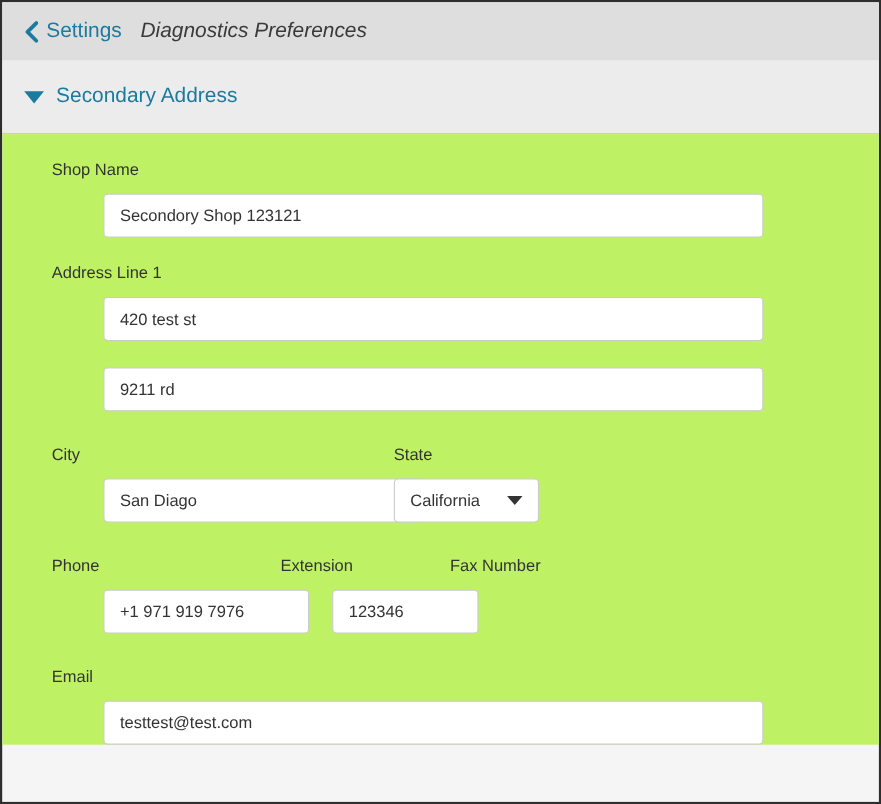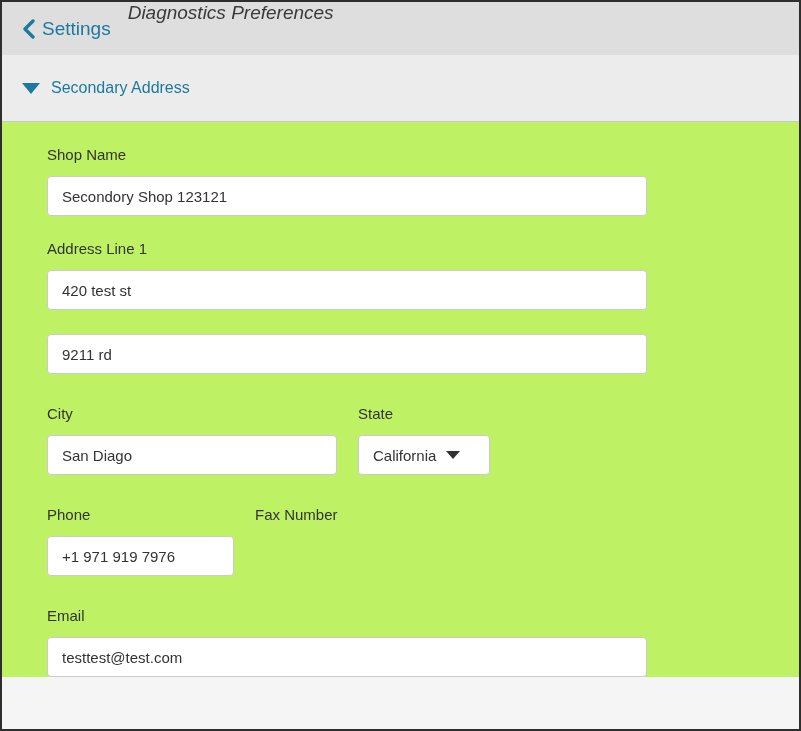--- a/index.html
+++ b/index.html
@@ -13,20 +13,21 @@
     height: 731px;
     border: 2px solid #2e2e2e;
     background: #f5f5f6;
     overflow: hidden;
   }
   
   .topbar {
     height: 53px;
     background: #dedede;
     display: flex;
+    align-items: center;
     padding: 0 20px;
   }
   .back-link {
     display: flex;
     align-items: center;
     gap: 7px;
     color: #1b7a9e;
     font-size: 19px;
     cursor: pointer;
   }
@@ -50,21 +51,21 @@
   .caret-down {
     width: 0;
     height: 0;
     border-left: 9px solid transparent;
     border-right: 9px solid transparent;
     border-top: 11px solid #1b7a9e;
     margin-right: 11px;
   }
   .section-title {
     color: #1b7a9e;
-    font-size: 16px;
+    font-size: 19px;
   }
   
   .content {
     padding: 24px 45px 0 45px;
     background: #bef264;
   }
   .field-group { margin-bottom: 24px; }
   .field-group.gap-lg { margin-bottom: 31px; }
   .field-label {
     display: block;
@@ -87,29 +88,30 @@
   }
   .row { display: flex; }
   .row .field-group { margin-bottom: 31px; }
   .w-full  { width: 600px; }
   .w-city  { width: 290px; margin-right: 21px; }
   .w-state { width: 132px; margin-right: 21px; }
   .w-zip   { width: 133px; }
   .w-phone { width: 187px; margin-right: 21px; }
   .w-ext   { width: 133px; margin-right: 21px; }
   .w-fax   { width: 236px; }
-  .field-group .text-input { width: 100%; }
+  .field-group .text-input { width: 100%; margin-left: 47px; }
   .dropdown {
     height: 40px;
     width: 100%;
     border: 1px solid #cbcbcb;
     border-radius: 4px;
     background: #ffffff;
     display: flex;
     align-items: center;
+    justify-content: space-between;
     padding: 0 14px;
     font-size: 15px;
     color: #333333;
     cursor: pointer;
   }
   .dropdown-caret {
     width: 0;
     height: 0;
     border-left: 7px solid transparent;
     border-right: 7px solid transparent;
@@ -167,20 +169,24 @@
           <span class="dropdown-caret"></span>
         </div>
       </div>
     </div>
 
     <div class="row">
       <div class="field-group w-phone">
         <label class="field-label">Phone</label>
         <input class="text-input" type="text" value="+1 971 919 7976" style="">
       </div>
+      <div class="field-group w-ext">
+        <label class="field-label">Extension</label>
+        <input class="text-input" type="text" value="123346" style="">
+      </div>
       <div class="field-group w-fax">
         <label class="field-label">Fax Number</label>
       </div>
     </div>
 
     <div class="field-group w-full">
       <label class="field-label">Email</label>
       <input class="text-input" type="text" value="testtest@test.com" style="">
     </div>
 

